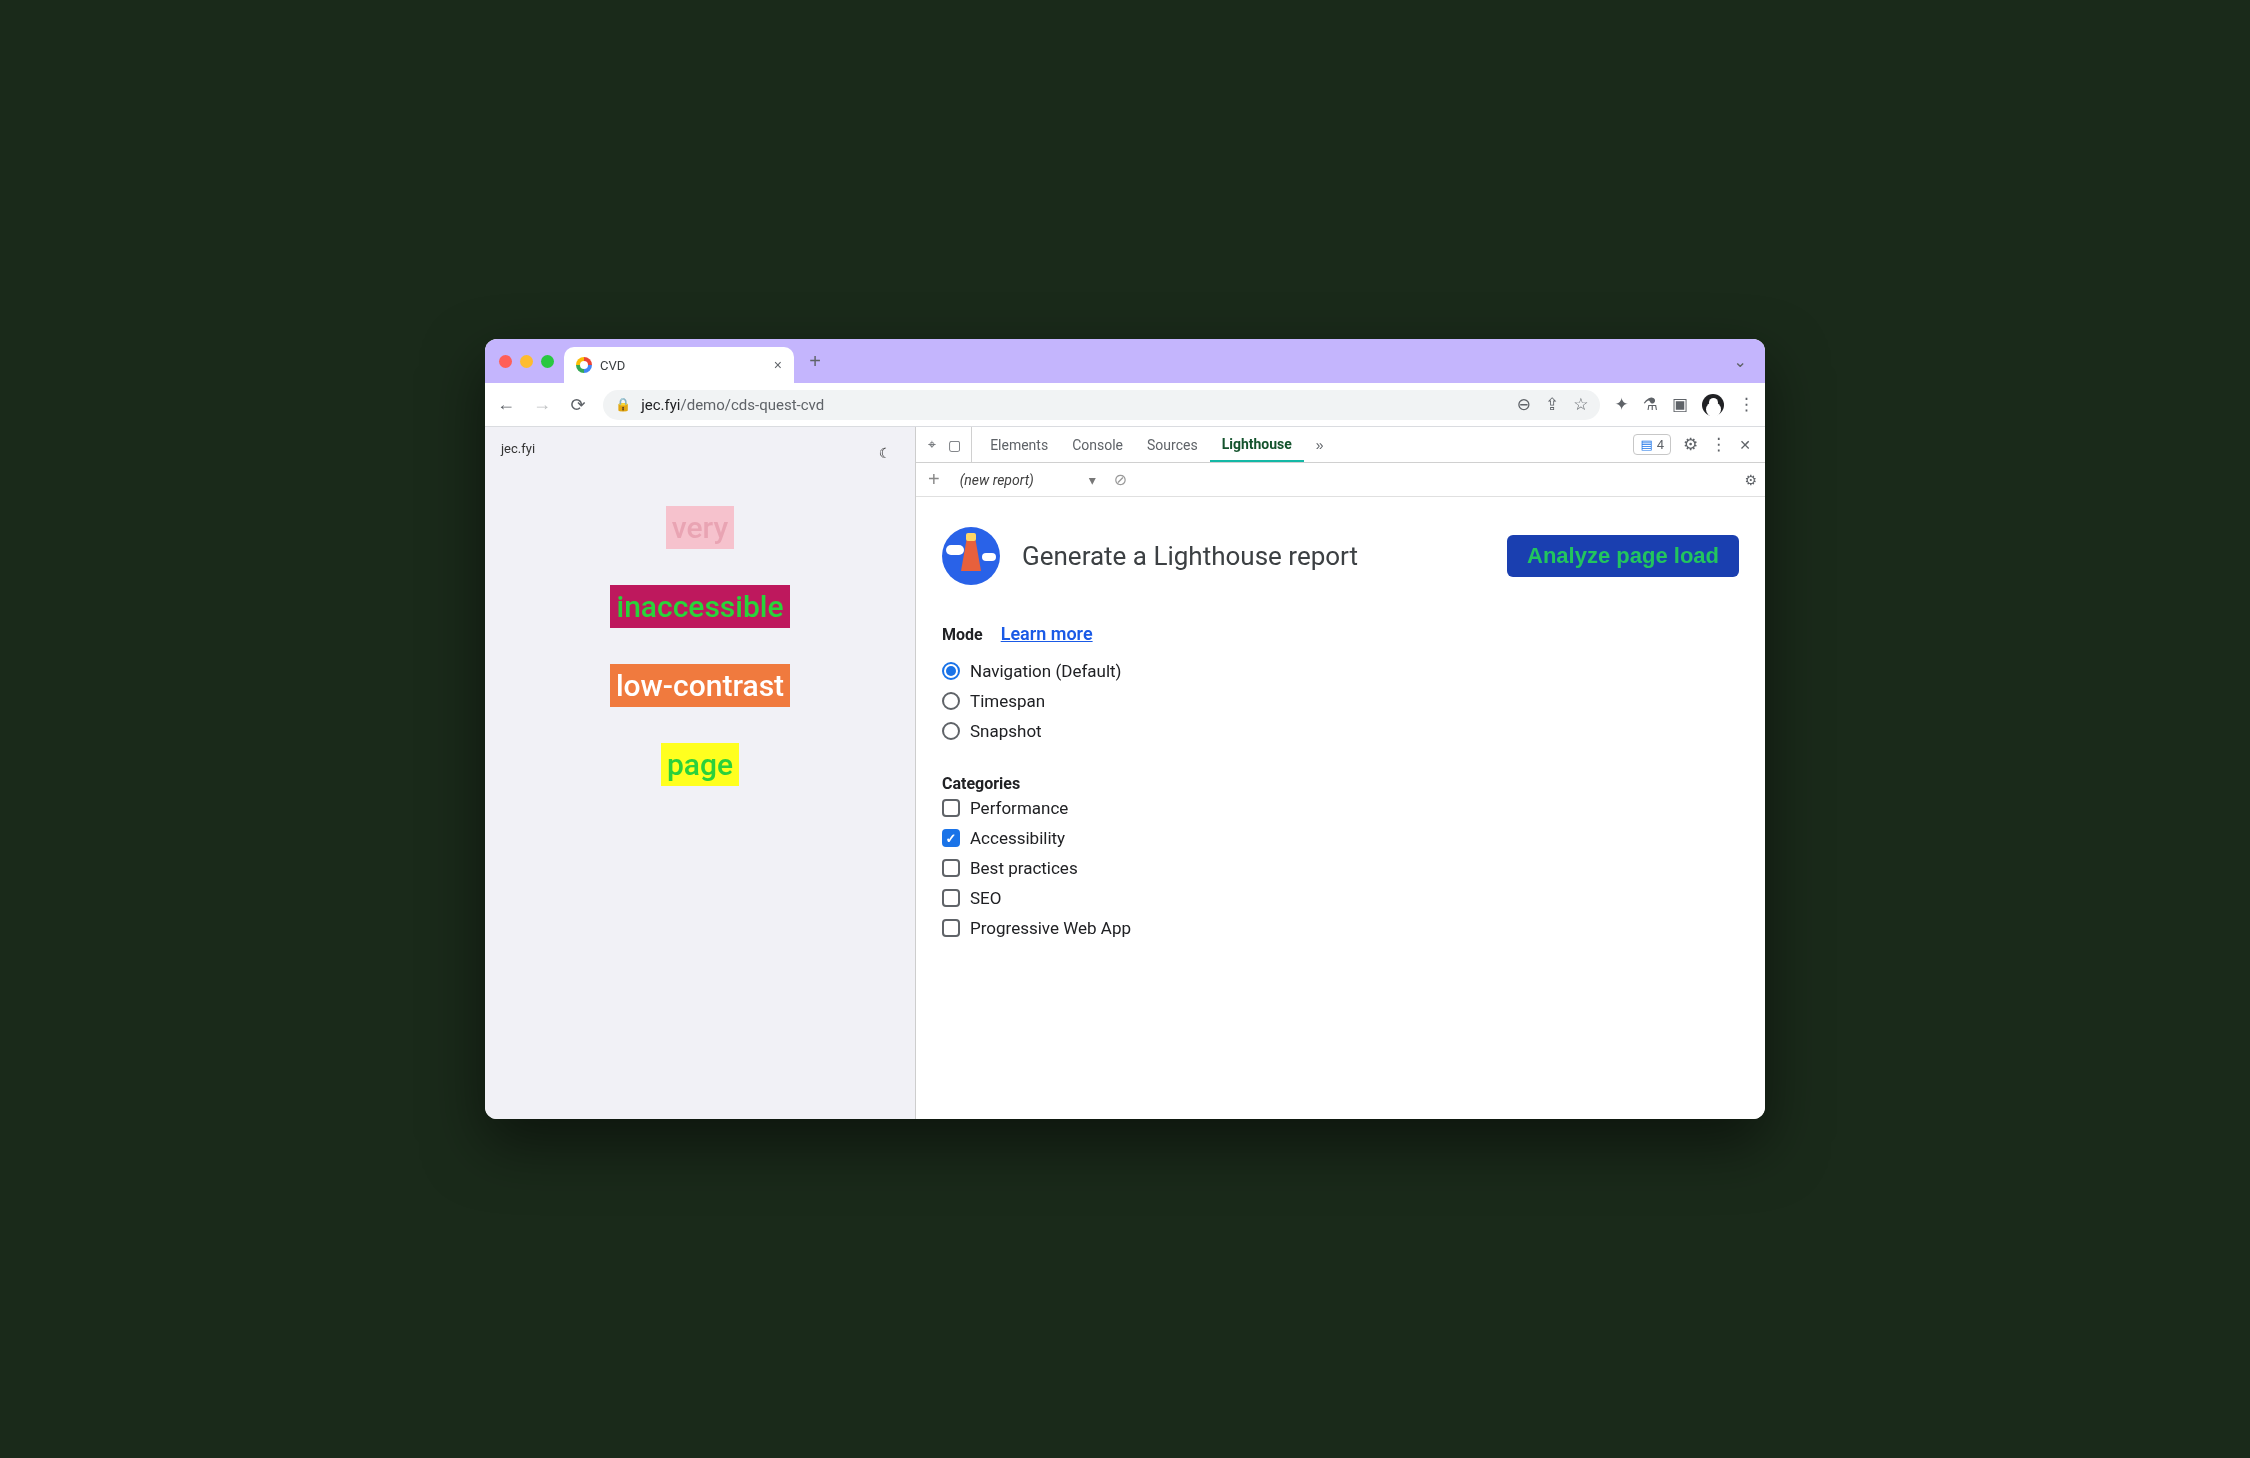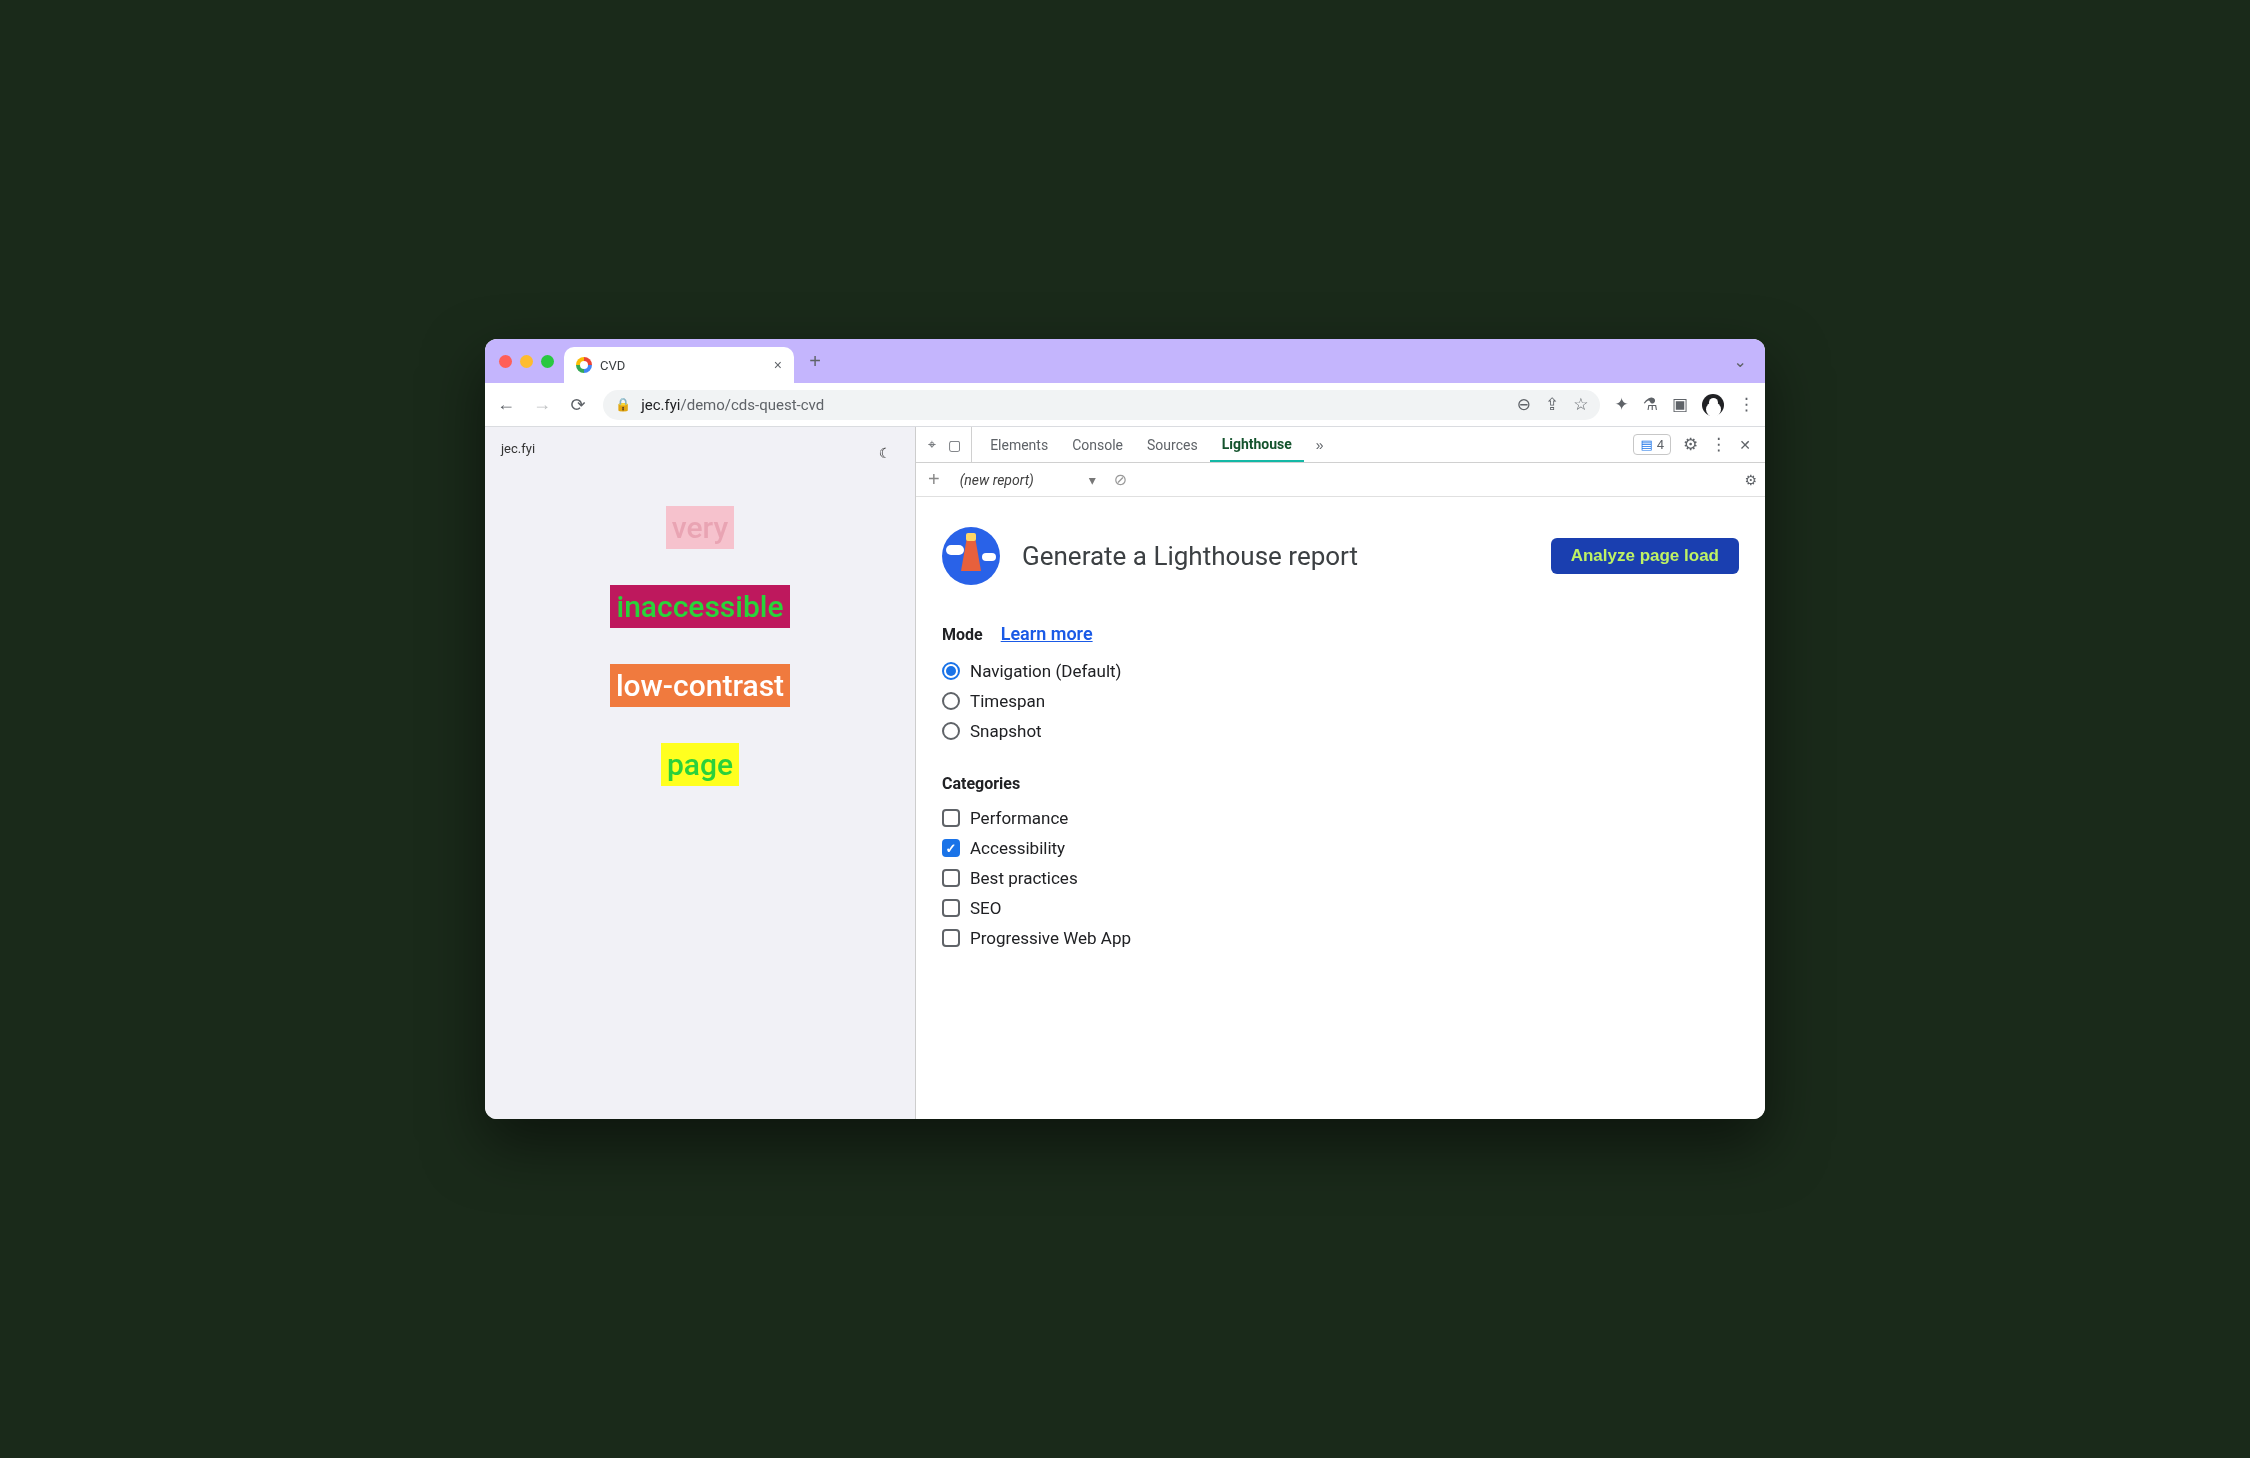--- a/index.html
+++ b/index.html
@@ -191,22 +191,22 @@
   }
   .lh-logo::after{
     content:''; position:absolute; left:50%; top:6px; transform:translateX(-50%);
     width:10px; height:8px; background:#ffd666; border-radius:2px;
   }
   .lh-cloud1, .lh-cloud2 { position:absolute; background:#fff; border-radius:10px; }
   .lh-cloud1 { width:18px; height:10px; left:4px; top:18px; }
   .lh-cloud2 { width:14px; height:8px; right:4px; top:26px; }
   .lh-title { font-size:26px; color:#3c4043; font-weight:400; flex:1; }
   .lh-analyze {
-    background:#1a3fb0; color:#bef264; border:none;
-    font-size:17px; font-weight:600; padding:8px 20px; border-radius:6px;
+    background:#1a3fb0; color:#22c55e; border:none;
+    font-size:22px; font-weight:600; padding:8px 20px; border-radius:6px;
     cursor:pointer;
   }
 
   .lh-columns { display:flex; gap:120px; }
   .lh-col { }
   .lh-section-head { font-size:16px; font-weight:700; color:#202124; margin-bottom:12px; display:flex; gap:18px; align-items:baseline;}
   .lh-section-head a { color:#1a5ae6; font-weight:600; text-decoration:underline; font-size:18px; }
   .lh-option { display:flex; align-items:center; gap:10px; font-size:17px; color:#202124; padding:5px 0; }
   .radio {
     width:18px; height:18px; border:2px solid #5f6368; border-radius:50%;
@@ -216,21 +216,21 @@
   .radio.checked::after { content:''; width:10px; height:10px; background:#1a73e8; border-radius:50%; }
   .cbox {
     width:18px; height:18px; border:2px solid #5f6368; border-radius:4px;
     display:inline-flex; align-items:center; justify-content:center; flex:0 0 auto;
     font-size:13px; color:#fff;
   }
   .cbox.checked { background:#1a73e8; border-color:#1a73e8; }
   .cbox.checked::after { content:'✓'; font-weight:700; }
 
   .lh-cats { margin-top: 28px; }
-  .lh-cats .lh-section-head { margin-bottom:10px; }
+  .lh-cats .lh-section-head { margin-bottom:0; }
 
   
   .uicon { font-family: "Apple Symbols","Segoe UI Symbol",sans-serif; }
 </style>
 </head>
 <body>
 
 <div class="chrome-window">
 
   <div class="tab-strip">

